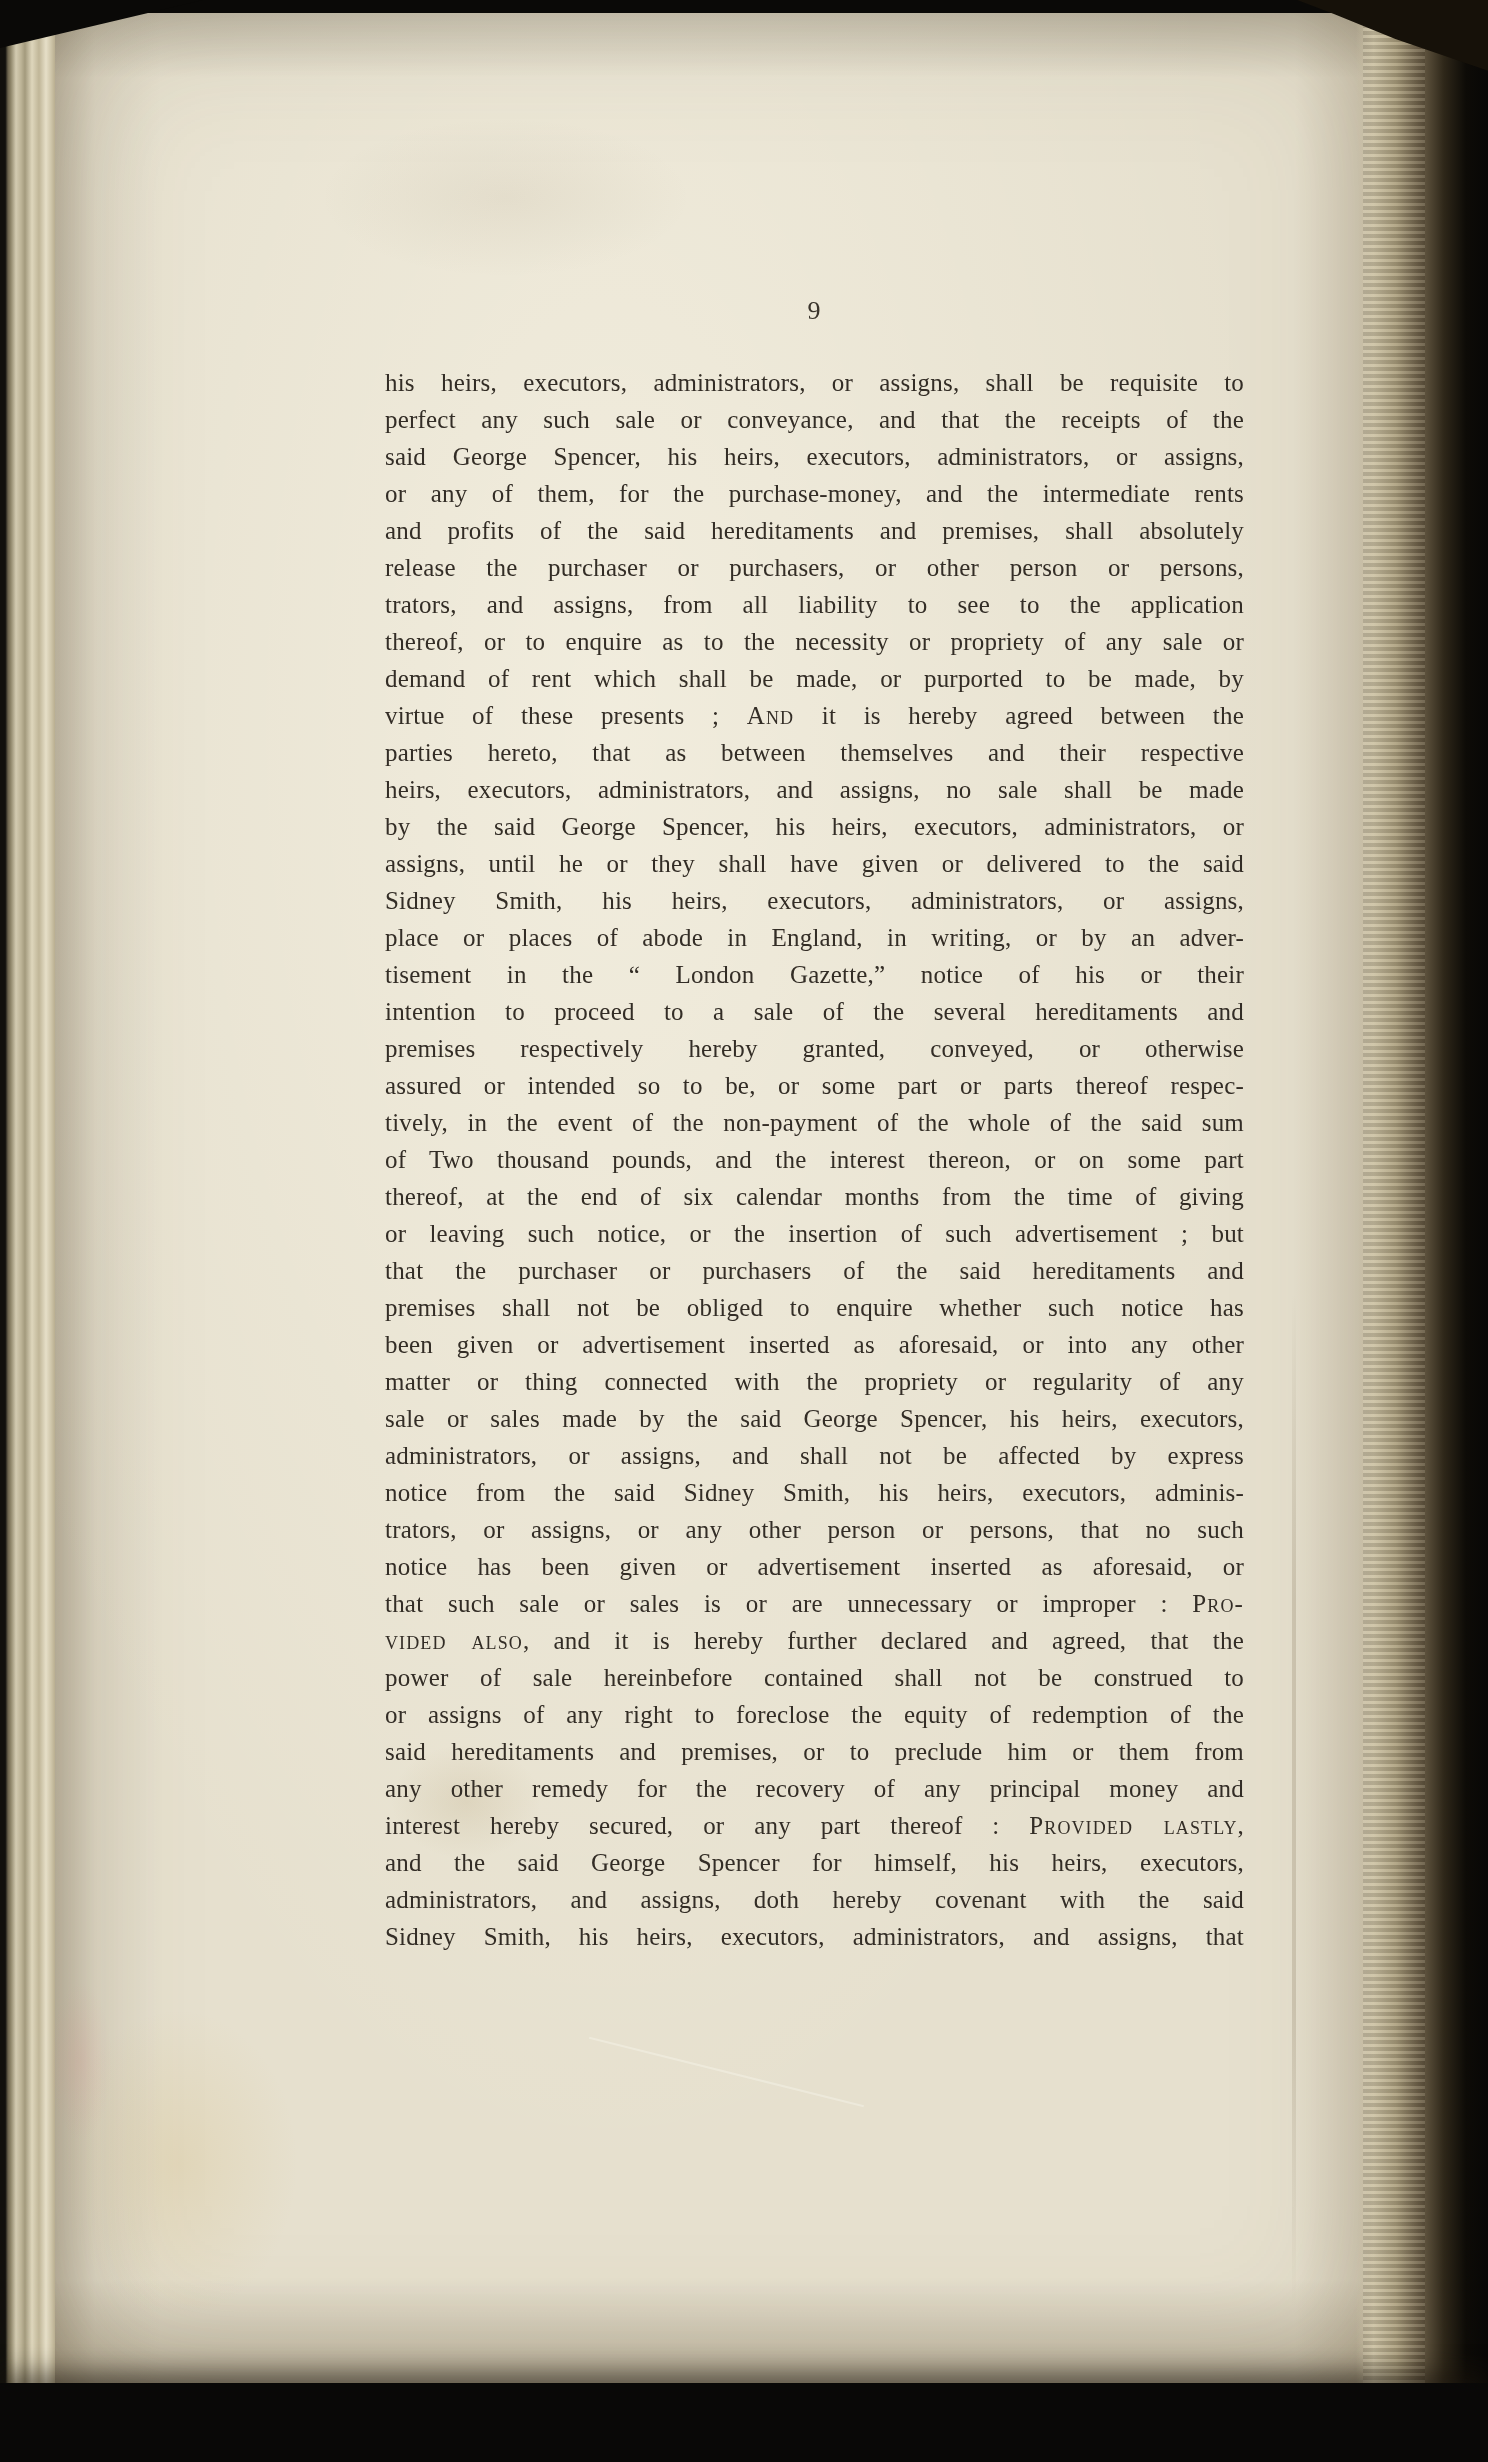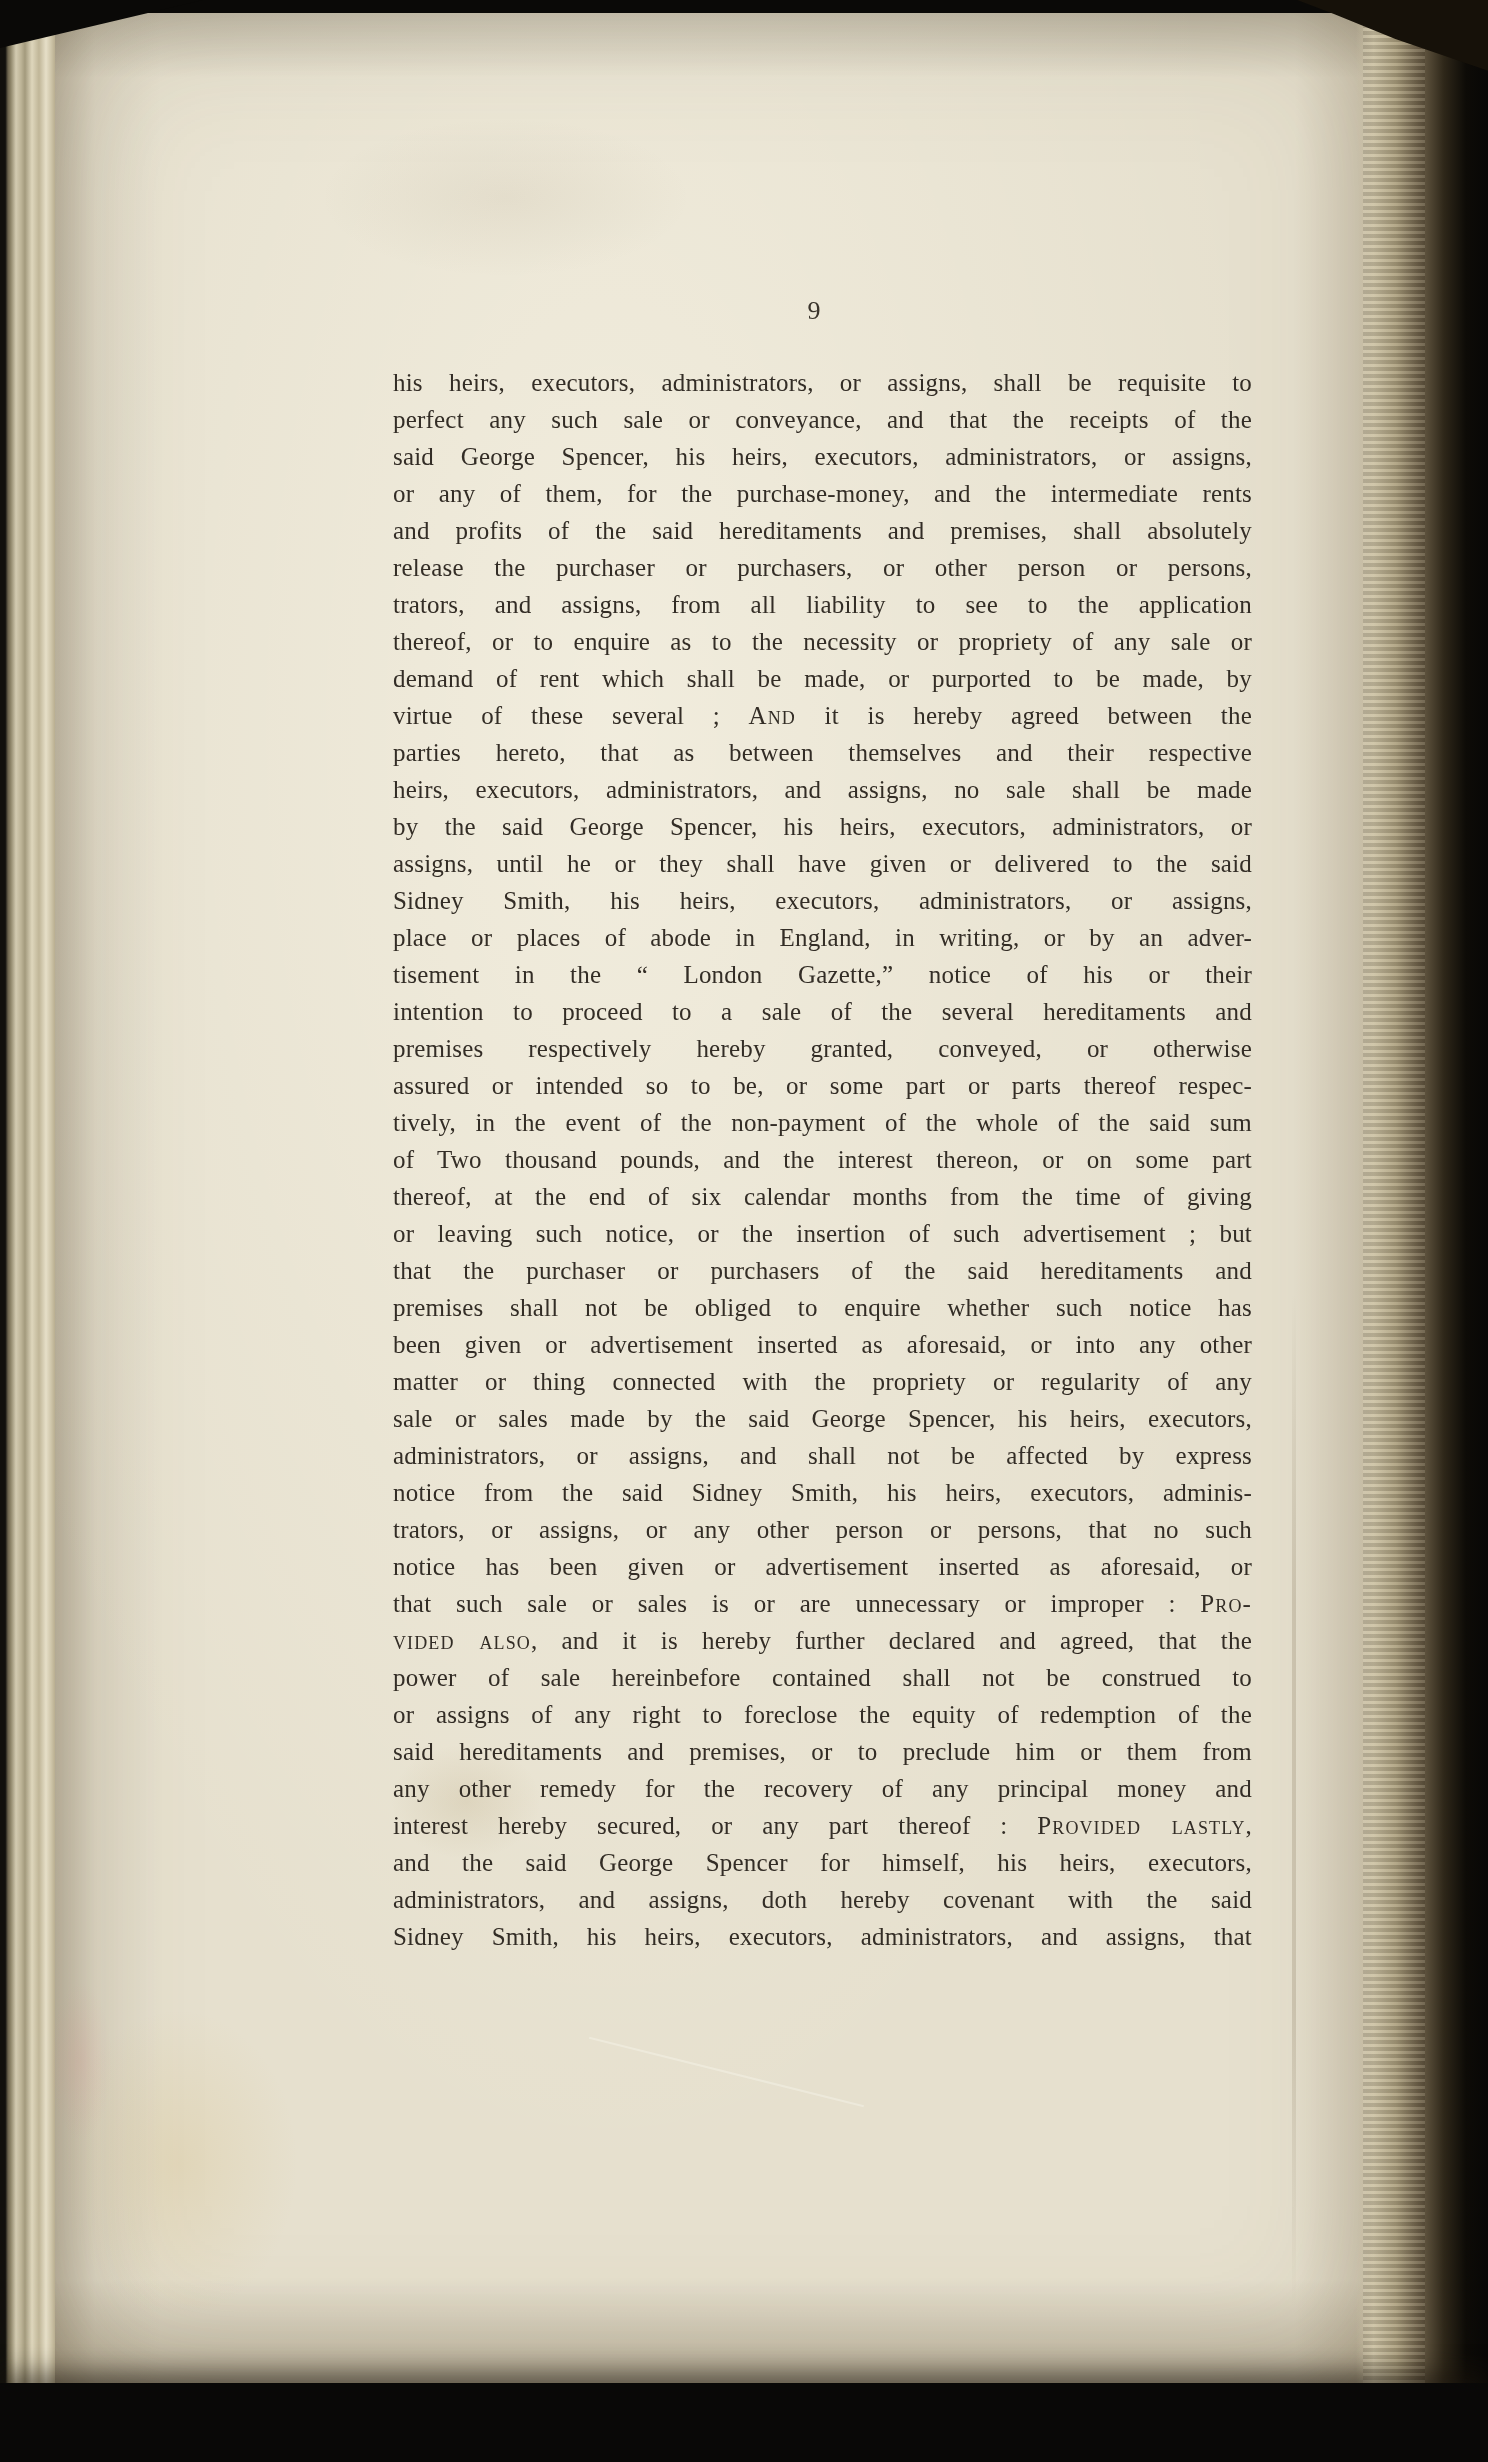--- a/index.html
+++ b/index.html
@@ -103,21 +103,20 @@
   }
   .body-text {
     position: absolute;
     left: 330px;
     top: 352px;
     width: 859px;
     font-size: 25px;
     line-height: 37px;
     color: #332d26;
     letter-spacing: 0.2px;
-    margin-left: 8px;
   }
   .line {
     text-align: justify;
     text-align-last: justify;
     height: 37px;
     overflow: hidden;
   }
   .sc { font-variant: small-caps; letter-spacing: 1.1px; }
   
   .stain-a {
@@ -174,21 +173,21 @@
     <div class="body-text">
         <div class="line"><span>his heirs, executors, administrators, or assigns, shall be requisite to</span></div>
         <div class="line"><span>perfect any such sale or conveyance, and that the receipts of the</span></div>
         <div class="line"><span>said George Spencer, his heirs, executors, administrators, or assigns,</span></div>
         <div class="line"><span>or any of them, for the purchase-money, and the intermediate rents</span></div>
         <div class="line"><span>and profits of the said hereditaments and premises, shall absolutely</span></div>
         <div class="line"><span>release the purchaser or purchasers, or other person or persons,</span></div>
         <div class="line"><span>trators, and assigns, from all liability to see to the application</span></div>
         <div class="line"><span>thereof, or to enquire as to the necessity or propriety of any sale or</span></div>
         <div class="line"><span>demand of rent which shall be made, or purported to be made, by</span></div>
-        <div class="line"><span>virtue of these several ; </span><span class="sc">And</span><span> it is hereby agreed between the</span></div>
+        <div class="line"><span>virtue of these presents ; </span><span class="sc">And</span><span> it is hereby agreed between the</span></div>
         <div class="line"><span>parties hereto, that as between themselves and their respective</span></div>
         <div class="line"><span>heirs, executors, administrators, and assigns, no sale shall be made</span></div>
         <div class="line"><span>by the said George Spencer, his heirs, executors, administrators, or</span></div>
         <div class="line"><span>assigns, until he or they shall have given or delivered to the said</span></div>
         <div class="line"><span>Sidney Smith, his heirs, executors, administrators, or assigns,</span></div>
         <div class="line"><span>place or places of abode in England, in writing, or by an adver-</span></div>
         <div class="line"><span>tisement in the “ London Gazette,” notice of his or their</span></div>
         <div class="line"><span>intention to proceed to a sale of the several hereditaments and</span></div>
         <div class="line"><span>premises respectively hereby granted, conveyed, or otherwise</span></div>
         <div class="line"><span>assured or intended so to be, or some part or parts thereof respec-</span></div>

